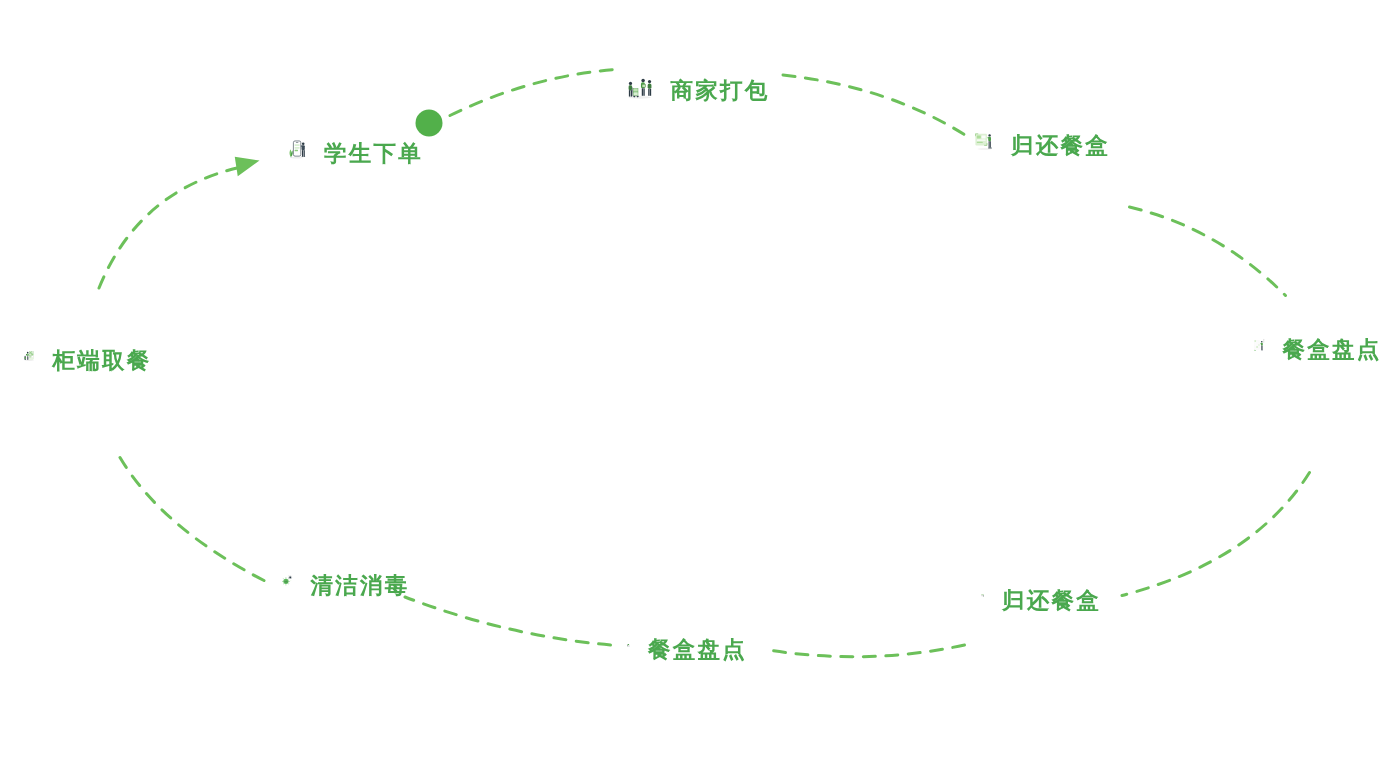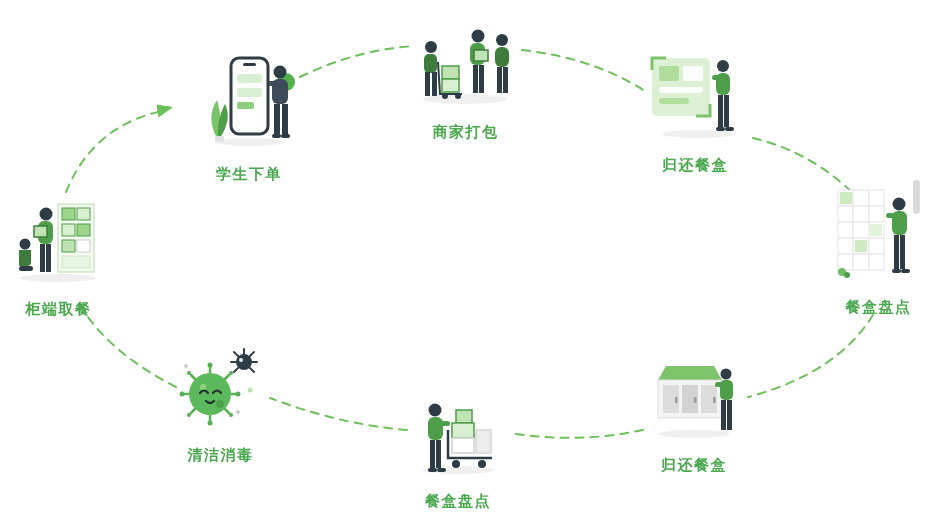--- a/index.html
+++ b/index.html
@@ -1,21 +1,21 @@
 <!DOCTYPE html>
 <html><head>
 <meta charset="utf-8">
 <style>
   html,body{margin:0;padding:0;background:#ffffff;}
   .canvas{
     position:relative;width:929px;height:517px;background:#ffffff;overflow:hidden;
     font-family:"DejaVu Sans","Liberation Sans",sans-serif;
   }
   .connectors{position:absolute;left:0;top:0;width:929px;height:517px;pointer-events:none;}
-  .node{position:absolute;display:flex;flex-direction:column;align-items:center;gap:12px;}
+  .node{position:absolute;display:flex;flex-direction:row;align-items:center;gap:12px;}
   .node .label{
     margin-top:6px;font-size:15px;font-weight:700;color:#4aa84e;
     letter-spacing:1.5px;white-space:nowrap;text-align:center;
   }
   .illus{display:block;}
 </style>
 </head>
 <body>
 
 <div class="canvas">
@@ -28,21 +28,21 @@
       <path d="M753 138 Q 812 152 857 197"></path>
       <path d="M873 315 Q 836 374 748 397"></path>
       <path d="M643 430 Q 578 444 510 433"></path>
       <path d="M407 430 Q 338 424 270 398"></path>
       <path d="M176 387 Q 108 352 80 305"></path>
     </g>
     <polygon points="173,107 158.5,117.5 156.5,104.5" fill="#6cc05a"></polygon>
     <circle cx="286" cy="82" r="9" fill="#52b04a"></circle>
   </svg>
 
-  <div class="node" style="left:204px;top:52px;width:90px;align-items:center;">
+  <div class="node" style="left:192px;top:52px;width:90px;align-items:center;">
     <svg class="illus" width="90" height="95" viewBox="0 0 90 95" aria-hidden="true">
       <ellipse cx="45" cy="90" rx="34" ry="4" fill="#efefef"></ellipse>
       <path d="M13 86 C5 72 6 58 13 48 C17 60 17 74 15 86 Z" fill="#79c468"></path>
       <path d="M16 86 C24 74 26 62 21 52 C15 63 13 76 14 86 Z" fill="#4e9e49"></path>
       <rect x="11" y="84" width="9" height="6" fill="#dfe3e6"></rect>
       <rect x="27" y="6" width="37" height="76" rx="8" fill="#ffffff" stroke="#2e3c46" stroke-width="3"></rect>
       <rect x="39" y="11" width="13" height="3" rx="1.5" fill="#2e3c46"></rect>
       <rect x="33" y="22" width="25" height="9" rx="2" fill="#d9efd2"></rect>
       <rect x="33" y="36" width="25" height="9" rx="2" fill="#d9efd2"></rect>
       <rect x="33" y="50" width="17" height="7" rx="2" fill="#8fce7f"></rect>
@@ -158,21 +158,21 @@
       <rect x="34" y="37" width="22" height="15" fill="#d9efd2" stroke="#4e9e49" stroke-width="1.5"></rect>
       <rect x="34" y="52" width="22" height="15" fill="#ffffff" stroke="#cfcfcf" stroke-width="1.5"></rect>
       <rect x="58" y="44" width="15" height="23" fill="#ededed" stroke="#d6d6d6" stroke-width="1.5"></rect>
       <path d="M30 44 V72 H74" stroke="#2e3c46" stroke-width="2.5" fill="none"></path>
       <circle cx="38" cy="78" r="4" fill="#2e3c46"></circle>
       <circle cx="64" cy="78" r="4" fill="#2e3c46"></circle>
     </svg>
     <div class="label">餐盒盘点</div>
   </div>
 
-  <div class="node" style="left:178px;top:346px;width:85px;">
+  <div class="node" style="left:188px;top:346px;width:85px;">
     <svg class="illus" width="85" height="82" viewBox="0 0 85 82" aria-hidden="true">
       <g stroke="#57b154" stroke-width="2.5" stroke-linecap="round">
         <line x1="32" y1="27" x2="32" y2="21"></line>
         <line x1="32" y1="69" x2="32" y2="75"></line>
         <line x1="11" y1="48" x2="6" y2="48"></line>
         <line x1="53" y1="48" x2="58" y2="48"></line>
         <line x1="47" y1="33" x2="51" y2="29"></line>
         <line x1="17" y1="33" x2="13" y2="29"></line>
         <line x1="47" y1="63" x2="51" y2="67"></line>
         <line x1="17" y1="63" x2="13" y2="67"></line>

